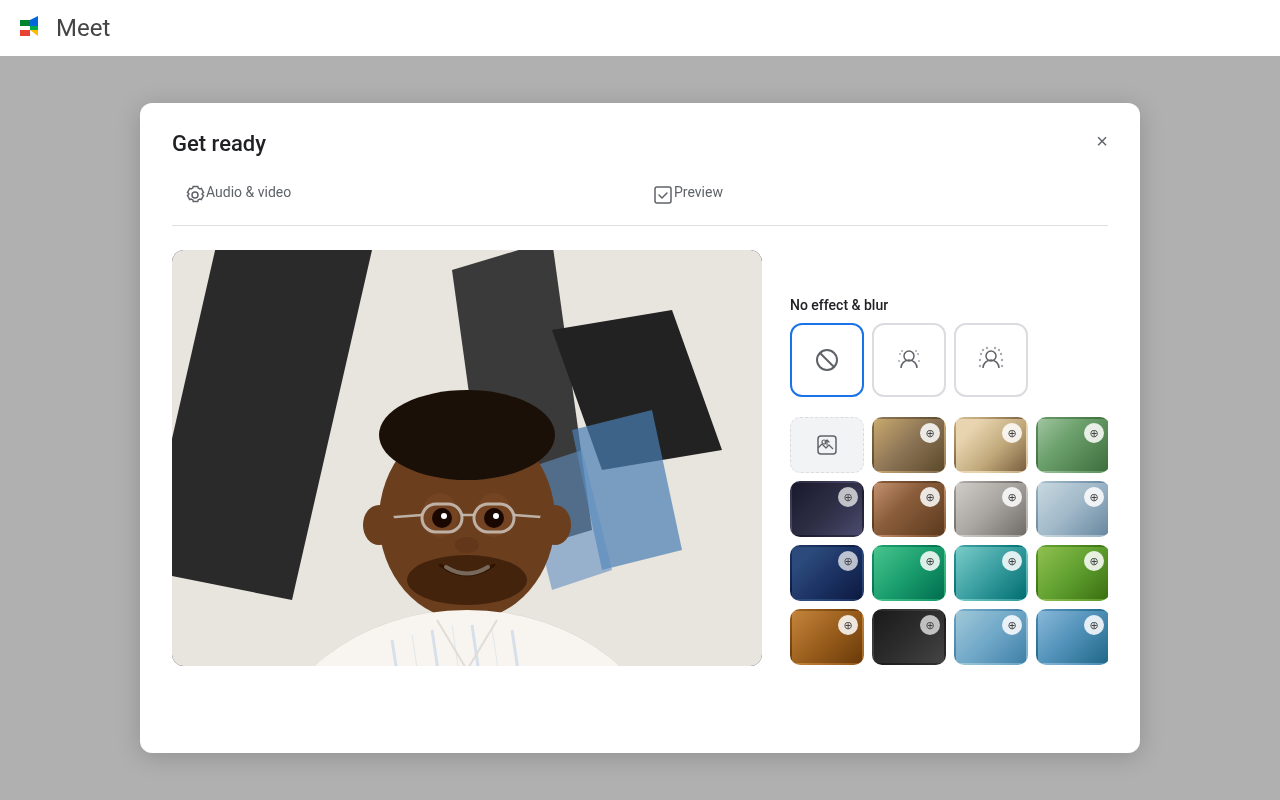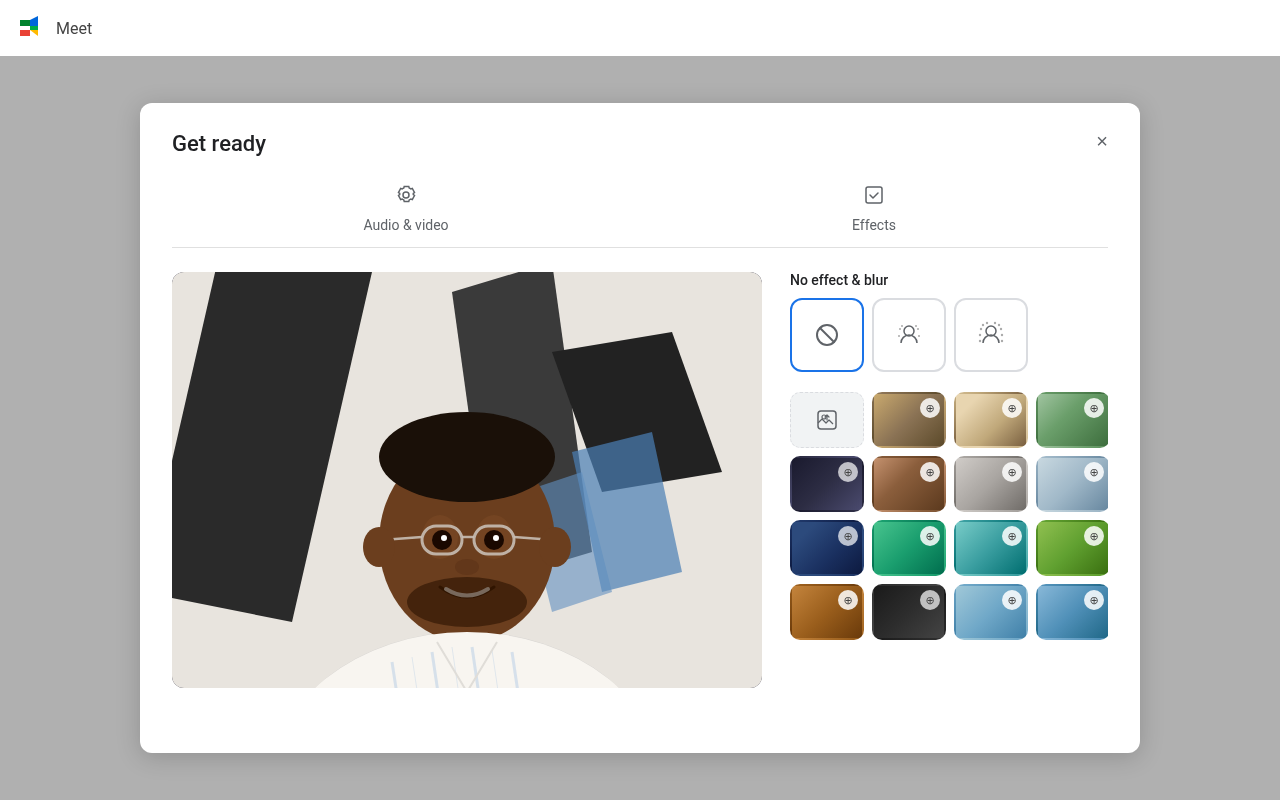--- a/index.html
+++ b/index.html
@@ -28,21 +28,21 @@
     .meet-logo {
       display: flex;
       align-items: center;
       gap: 8px;
     }
     .meet-logo-icon {
       width: 32px;
       height: 32px;
     }
     .meet-logo-text {
-      font-size: 16px;
+      font-size: 24px;
       color: #444;
       font-weight: 400;
     }
 
     
     .modal-overlay {
       position: fixed;
       top: 56px; left: 0;
       width: 1280px;
       height: 744px;
@@ -84,23 +84,21 @@
 
     
     .tabs {
       display: flex;
       border-bottom: 1px solid #e0e0e0;
       margin-bottom: 24px;
     }
     .tab {
       flex: 1;
       display: flex;
-      flex-direction: column;
-      align-items: center;
-      gap: 6px;
+      flex-direction: row;
       padding: 8px 12px 12px;
       cursor: pointer;
       color: #5f6368;
       font-size: 14px;
       border-bottom: 3px solid transparent;
       margin-bottom: -1px;
       transition: color 0.2s;
     }
     .tab.active {
       color: #1a73e8;
@@ -124,20 +122,21 @@
       overflow: hidden;
       background: #1a1a2e;
       position: relative;
     }
 
     
     .effects-panel {
       flex: 1;
       overflow-y: auto;
       max-height: 416px;
+      margin-top: 47px;
     }
     .section-title {
       font-size: 14px;
       font-weight: 500;
       color: #202124;
       margin-bottom: 10px;
     }
     .blur-grid {
       display: flex;
       gap: 8px;
@@ -272,21 +271,21 @@
       </div>
 
 
       <div class="tab">
         <span class="tab-icon">
           <svg width="22" height="22" viewBox="0 0 22 22" fill="none" xmlns="http://www.w3.org/2000/svg">
             <rect x="3" y="3" width="16" height="16" rx="2" stroke="#5f6368" stroke-width="1.5" fill="none"></rect>
             <path d="M7 11l3 3 5-5" stroke="#5f6368" stroke-width="1.5" stroke-linecap="round" stroke-linejoin="round"></path>
           </svg>
         </span>
-        <span>Effects</span>
+        <span>Preview</span>
       </div>
     </div>
 
     <div class="modal-body">
 
       <div class="video-preview">
         <div class="video-content">
 
           <svg class="person-svg" viewBox="0 0 590 416" preserveAspectRatio="xMidYMax meet" xmlns="http://www.w3.org/2000/svg">
 

